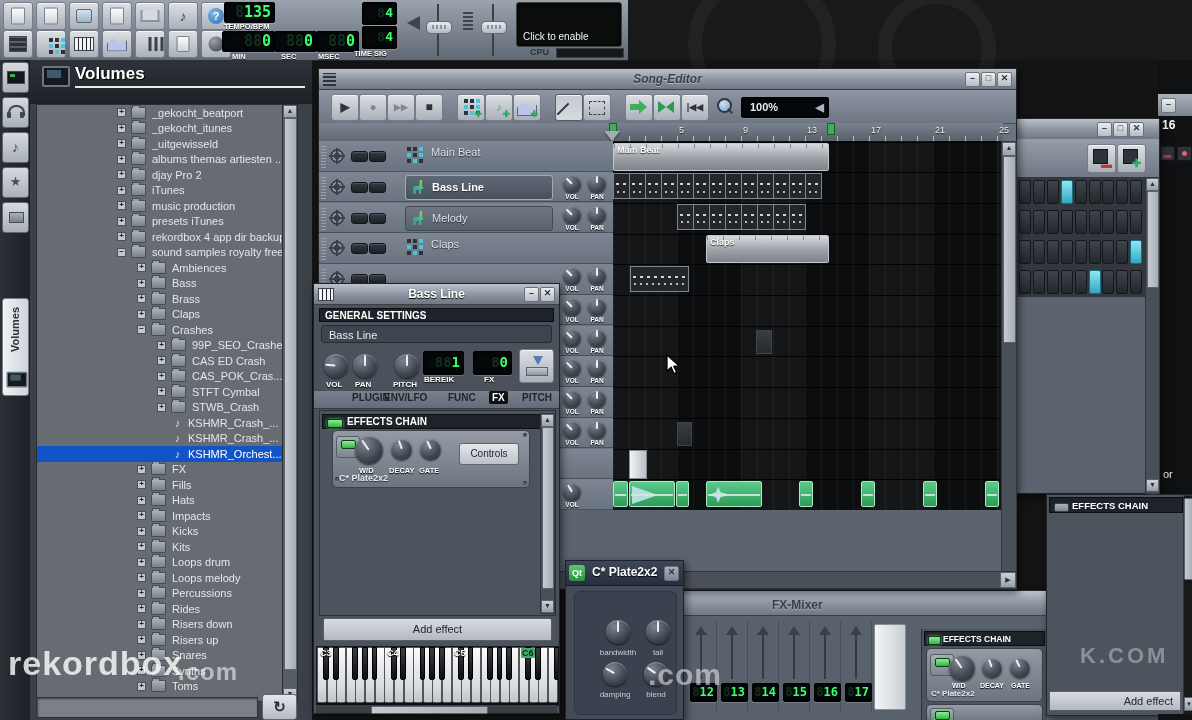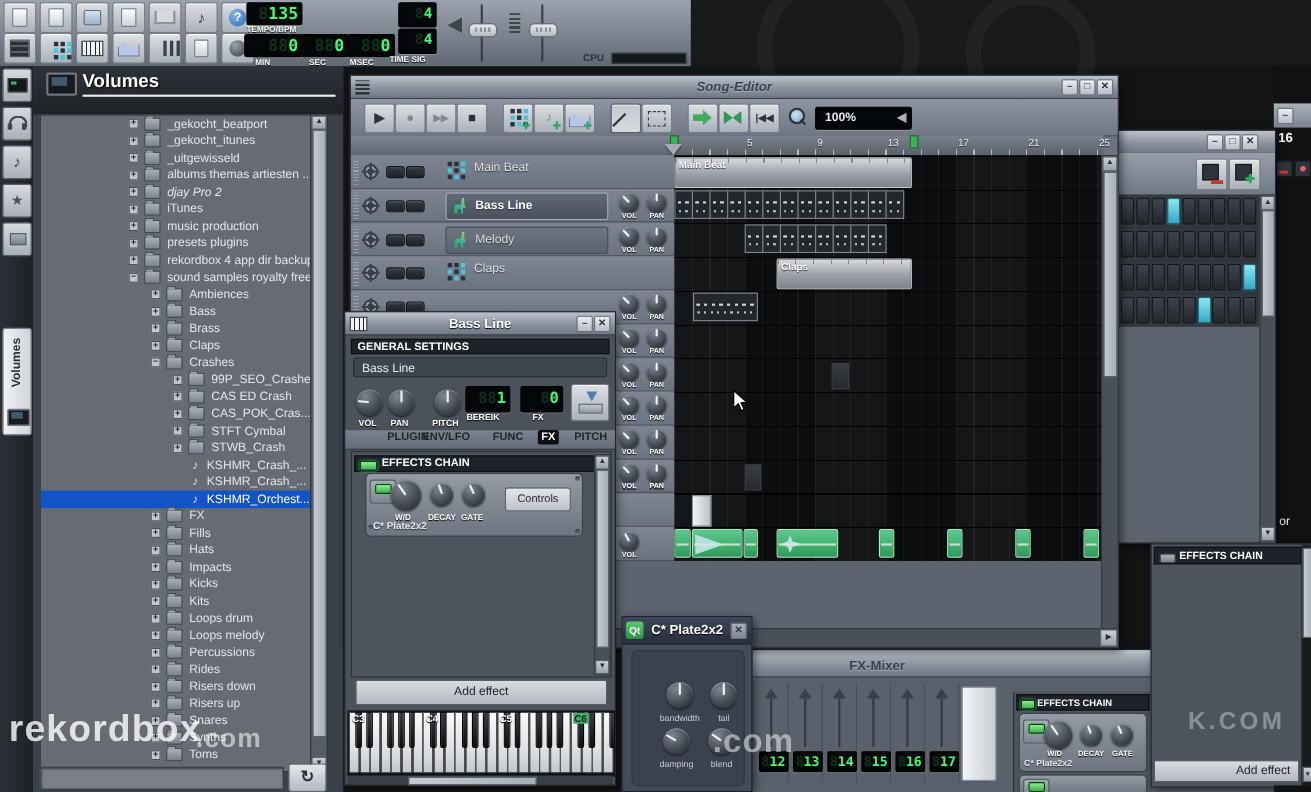--- a/index.html
+++ b/index.html
@@ -232,20 +232,23 @@
     <div class="lcd" style="position:absolute;left:362px;top:26px;width:30px;height:21px;font-size:13px;line-height:20px;padding-right:3px;"><span class="dim">8</span><span>4</span></div>
     <div class="mlabel" style="left:354px;top:49px;font-size:7.5px;">TIME SIG</div>
 
     <div style="position:absolute;left:407px;top:16px;width:0;height:0;border-top:7px solid transparent;border-bottom:7px solid transparent;border-right:13px solid #3e454d;"></div>
     <div class="slider-track" style="left:437px;top:4px;height:52px;"></div>
     <div class="slider-handle" style="left:426px;top:21px;"></div>
     <div style="position:absolute;left:463px;top:12px;width:10px;height:18px;background:repeating-linear-gradient(0deg,#3e454d 0 2px,transparent 2px 4px);"></div>
     <div class="slider-track" style="left:492px;top:4px;height:52px;"></div>
     <div class="slider-handle" style="left:481px;top:21px;"></div>
 
+    <div style="position:absolute;left:516px;top:2px;width:104px;height:43px;background:#0b0e0c;border:1px solid #3c413c;border-radius:3px;box-shadow:inset 0 0 5px #000;">
+      <span style="position:absolute;left:6px;bottom:4px;font-size:10px;color:#f2f4f2;">Click to enable</span>
+    </div>
     <div style="position:absolute;left:530px;top:47px;font-size:9px;font-weight:bold;color:#2e3338;">CPU</div>
     <div style="position:absolute;left:556px;top:48px;width:66px;height:8px;background:#15171a;border:1px solid #3a4046;"></div>
   </div>
 
   <div id="rail">
     <div class="railbtn" style="top:2px;">
         <div style="position:absolute;left:4px;top:8px;width:16px;height:11px;background:#15181b;border:1px solid #434a52;">
           <div style="position:absolute;left:2px;top:2px;width:5px;height:3px;background:#3fae58;"></div>
         </div>
       </div>
@@ -288,36 +291,36 @@
           <div style="overflow: hidden; text-overflow: clip;">_uitgewisseld</div>
         </div>
         <div class="trow" style="padding-left: 80px;">
           <div class="expander">+</div>
           <div class="foldericon"></div>
           <div style="overflow: hidden; text-overflow: clip;">albums themas artiesten ...</div>
         </div>
         <div class="trow" style="padding-left: 80px;">
           <div class="expander">+</div>
           <div class="foldericon"></div>
-          <div style="overflow: hidden; text-overflow: clip; font-style: italic;">djay Pro 2</div>
+          <div style="overflow: hidden; text-overflow: clip;">djay Pro 2</div>
         </div>
         <div class="trow" style="padding-left: 80px;">
           <div class="expander">+</div>
           <div class="foldericon"></div>
           <div style="overflow: hidden; text-overflow: clip;">iTunes</div>
         </div>
         <div class="trow" style="padding-left: 80px;">
           <div class="expander">+</div>
           <div class="foldericon"></div>
           <div style="overflow: hidden; text-overflow: clip;">music production</div>
         </div>
         <div class="trow" style="padding-left: 80px;">
           <div class="expander">+</div>
           <div class="foldericon"></div>
-          <div style="overflow: hidden; text-overflow: clip;">presets plugins</div>
+          <div style="overflow: hidden; text-overflow: clip;">presets iTunes</div>
         </div>
         <div class="trow" style="padding-left: 80px;">
           <div class="expander">+</div>
           <div class="foldericon"></div>
           <div style="overflow: hidden; text-overflow: clip;">rekordbox 4 app dir backup</div>
         </div>
         <div class="trow" style="padding-left: 80px;">
           <div class="expander">−</div>
           <div class="foldericon"></div>
           <div style="overflow: hidden; text-overflow: clip;">sound samples royalty free</div>

